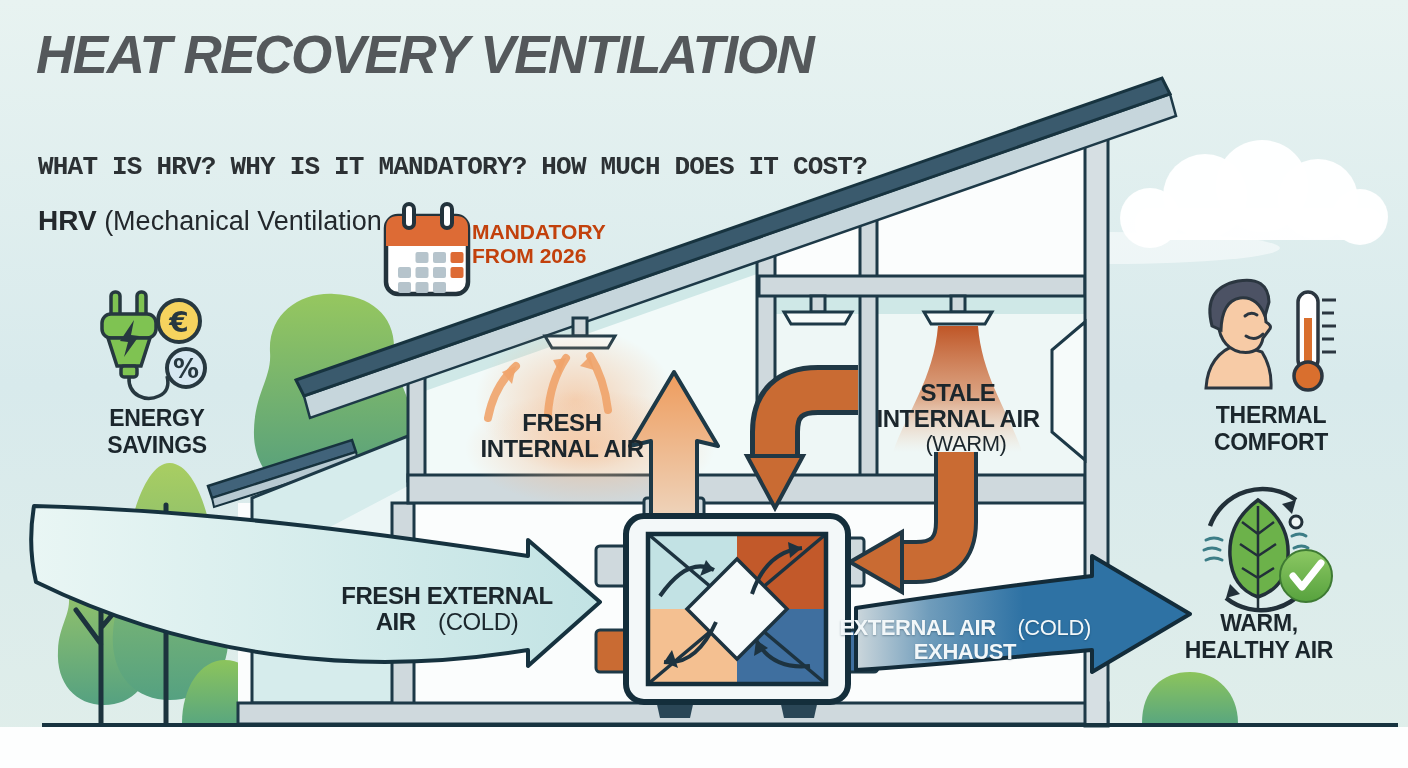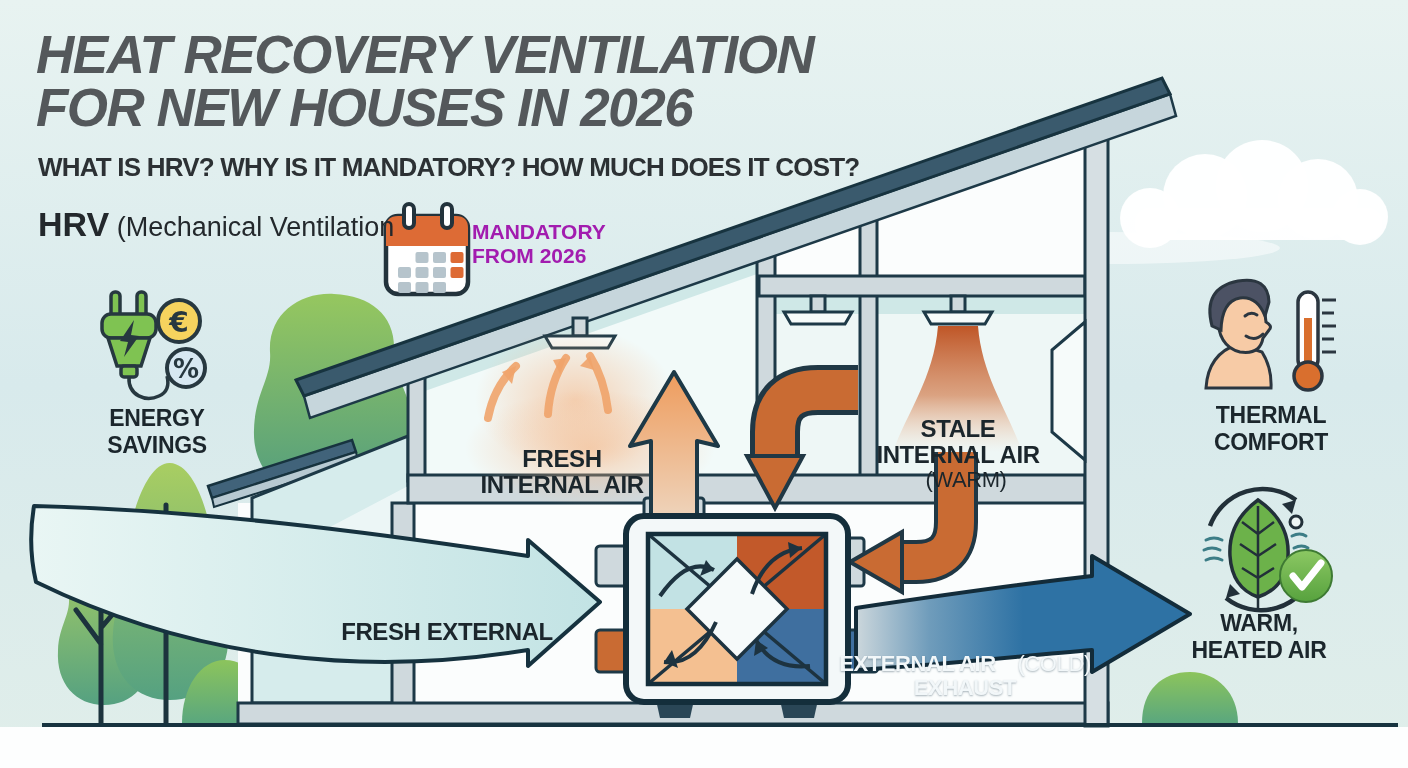--- a/index.html
+++ b/index.html
@@ -9,27 +9,27 @@
     font-family:"Liberation Sans", sans-serif;
   }
   #scene{position:absolute;left:0;top:0;}
   .txt{position:absolute;color:#1b262c;}
   .center{transform:translateX(-50%);text-align:center;white-space:nowrap;}
   .title{
     left:36px;top:28px;font-size:53px;font-weight:900;line-height:1.0;
     letter-spacing:-1.5px;color:#54585b;font-style:italic;
   }
   .subtitle{
-    left:38px;top:152px;font-size:26px;font-weight:800;letter-spacing:-0.8px;color:#2c3134;
+    left:38px;top:152px;font-size:26px;font-weight:800;letter-spacing:-0.8px;color:#2c3134;font-family:Liberation Mono, monospace;
   }
   .definition{left:38px;top:204px;font-size:27px;font-weight:500;color:#23282c;line-height:1.18;}
-  .definition .term{font-weight:800;font-size:34px;}
-  .badge-label{left:472px;top:220px;font-size:21px;font-weight:900;line-height:1.15;color:#a21caf;}
+  .definition .term{font-weight:800;font-size:28px;}
+  .badge-label{left:472px;top:220px;font-size:21px;font-weight:900;line-height:1.15;color:#c2410c;}
   .benefit{font-size:23px;font-weight:700;line-height:1.18;letter-spacing:-0.3px;}
-  .flow{font-size:24px;font-weight:900;line-height:1.08;letter-spacing:-0.4px;margin-top:36px;}
+  .flow{font-size:24px;font-weight:900;line-height:1.08;letter-spacing:-0.4px;}
   .flow .note{font-weight:500;padding-left:16px;}
   .flow-stale .note{font-size:22px;}
   .flow-exhaust{color:#f2f7f9;text-shadow:0 1px 2px rgba(10,40,60,.35);font-size:22px;}
   .flow-exhaust .note{font-weight:500;}
 </style>
 </head>
 <body>
 
 <div id="stage">
 
@@ -333,21 +333,20 @@
     </g>
     <g>
       <circle cx="1306" cy="576" r="26" fill="url(#gBadgeGreen)" stroke="#3e7a33" stroke-width="2"></circle>
       <path d="M 1293,576 L 1302,587 L 1321,563" stroke="#ffffff" stroke-width="7" fill="none" stroke-linecap="round" stroke-linejoin="round"></path>
     </g>
   </g>
 </svg>
 
 <div class="txt title">
   <div>HEAT RECOVERY VENTILATION</div>
-  <div>FOR NEW HOUSES IN 2026</div>
 </div>
 <div class="txt subtitle">WHAT IS HRV? WHY IS IT MANDATORY? HOW MUCH DOES IT COST?</div>
 
 <div class="txt definition">
   <div><span class="term">HRV</span><span> (Mechanical Ventilation</span></div>
 </div>
 
 <div class="txt badge-label">
   <div>MANDATORY</div>
   <div>FROM 2026</div>
@@ -356,36 +355,37 @@
 <div class="txt center benefit" style="left:157px;top:405px;">
   <div>ENERGY</div>
   <div>SAVINGS</div>
 </div>
 <div class="txt center benefit" style="left:1259px;top:402px;margin-left:12px;">
   <div>THERMAL</div>
   <div>COMFORT</div>
 </div>
 <div class="txt center benefit" style="left:1259px;top:610px;">
   <div>WARM,</div>
-  <div>HEATED AIR</div>
+  <div>HEALTHY AIR</div>
 </div>
 
 <div class="txt center flow" style="left:562px;top:410px;">
   <div>FRESH</div>
   <div>INTERNAL AIR</div>
 </div>
 
 <div class="txt center flow flow-stale" style="left:958px;top:380px;">
   <div>STALE</div>
   <div>INTERNAL AIR</div>
   <div class="note">(WARM)</div>
 </div>
 
 <div class="txt center flow" style="left:447px;top:583px;">
   <div>FRESH EXTERNAL</div>
+  <div><span>AIR</span>&nbsp;<span class="note">(COLD)</span></div>
 </div>
 
 <div class="txt center flow flow-exhaust" style="left:965px;top:616px;">
   <div><span>EXTERNAL AIR</span>&nbsp;<span class="note">(COLD)</span></div>
   <div>EXHAUST</div>
 </div>
 
 </div>
 
 </body></html>

